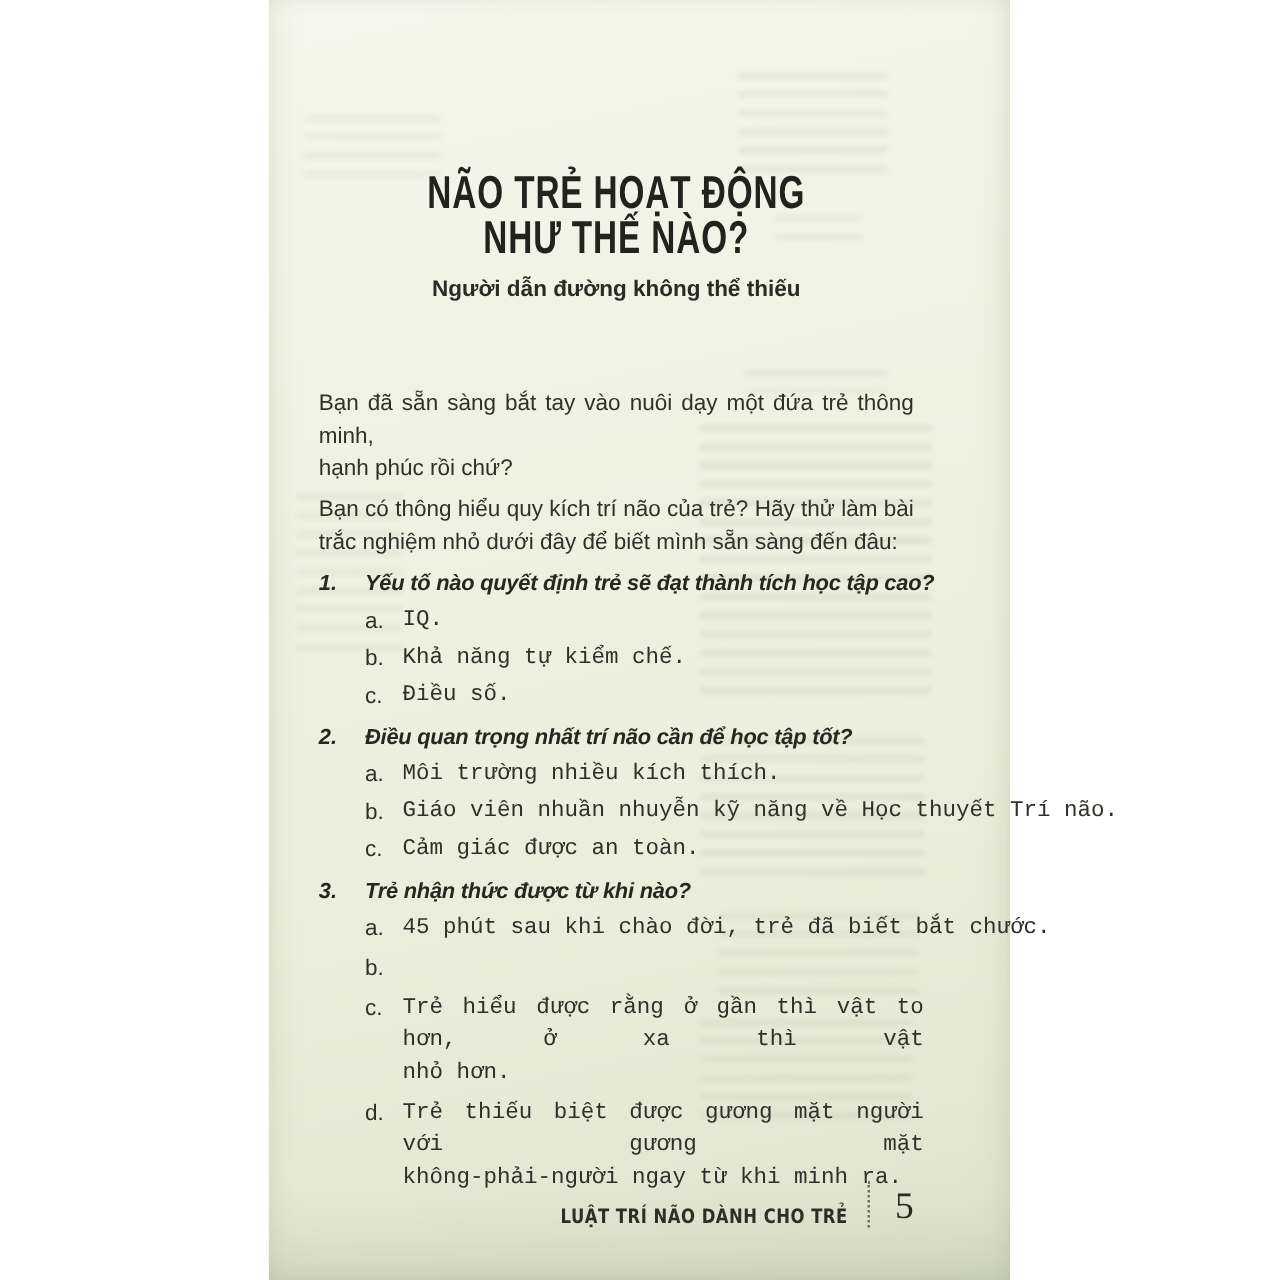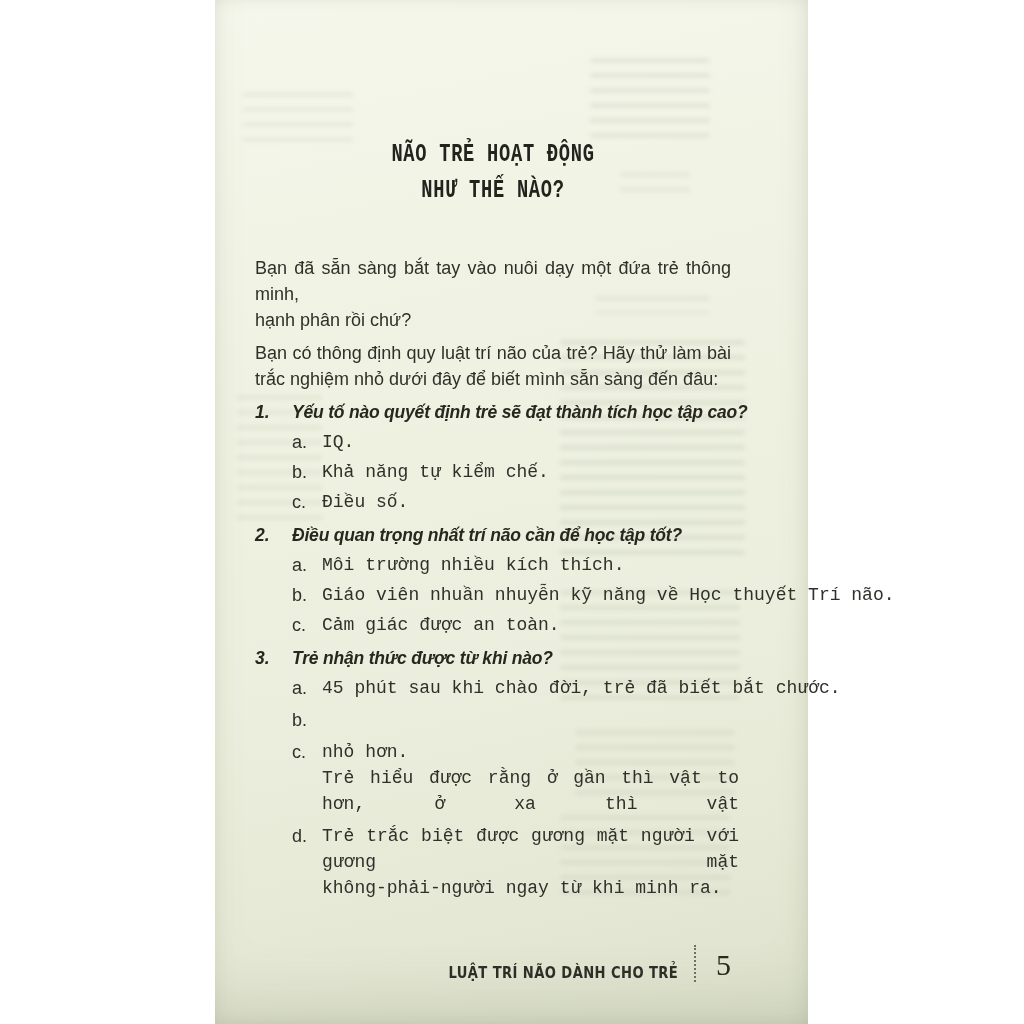--- a/index.html
+++ b/index.html
@@ -32,37 +32,37 @@
   }
   .content {
     position: absolute;
     left: 0; top: 0;
     width: 593px;
     padding: 0 77px 0 40px;
     box-sizing: border-box;
   }
   .header { padding-top: 136px; text-align: center; }
   .chapter-title {
-    font-family: Liberation Mono, monospace;
-    font-weight: 700;
-    font-size: 26px;
+    font-family: Liberation Sans, sans-serif;
+    font-weight: 700;
+    font-size: 37px;
     line-height: 36px;
     letter-spacing: 1px;
     color: #23231d;
   }
   .chapter-title .t-line { transform: scaleX(0.72); transform-origin: center; }
   .chapter-subtitle {
     margin-top: 11px;
     font-weight: 700;
     font-size: 18px;
     line-height: 24px;
     color: #2b2b25;
   }
   .body {
-    margin-top: 47px;
+    margin-top: 66px;
     font-size: 18px;
     line-height: 26px;
     color: #30302a;
   }
   .line { display: block; text-align: left; }
   .line.j { text-align: justify; text-align-last: justify; }
   .line.nw { white-space: nowrap; }
   .para { margin: 0 0 7px 0; }
   .q {
     display: flex;
@@ -130,32 +130,33 @@
     <div class="smudge" style="left:360px; top:730px; width:160px; height:70px; opacity:.6;"></div>
     <div class="smudge" style="left:345px; top:815px; width:170px; height:85px; opacity:.55;"></div>
 
     <div class="content">
       <div class="header">
         <div class="chapter-title">
           <div class="t-line">NÃO TRẺ HOẠT ĐỘNG</div>
           <div class="t-line">NHƯ THẾ NÀO?</div>
         </div>
         <div class="chapter-subtitle">
+          <div>Người dẫn đường không thể thiếu</div>
         </div>
       </div>
 
       <div class="body">
 
         <p class="para">
           <span class="line j">Bạn đã sẵn sàng bắt tay vào nuôi dạy một đứa trẻ thông minh,</span>
-          <span class="line">hạnh phân rồi chứ?</span>
+          <span class="line">hạnh phúc rồi chứ?</span>
         </p>
 
         <p class="para">
-          <span class="line j">Bạn có thông định quy luật trí não của trẻ? Hãy thử làm bài</span>
+          <span class="line j">Bạn có thông hiểu quy kích trí não của trẻ? Hãy thử làm bài</span>
           <span class="line">trắc nghiệm nhỏ dưới đây để biết mình sẵn sàng đến đâu:</span>
         </p>
 
         <div class="q">
           <span class="q-num">1.</span>
           <span class="q-text">Yếu tố nào quyết định trẻ sẽ đạt thành tích học tập cao?</span>
         </div>
         <div class="opt">
           <span class="opt-letter">a.</span>
           <span class="opt-text">
@@ -207,28 +208,28 @@
           <span class="opt-text">
               <span class="line nw">45 phút sau khi chào đời, trẻ đã biết bắt chước.</span>
             </span>
         </div>
         <div class="opt ml">
           <span class="opt-letter">b.</span>
         </div>
         <div class="opt ml">
           <span class="opt-letter">c.</span>
           <span class="opt-text">
+            <span class="line j">Trẻ hiểu được rằng ở gần thì vật to hơn, ở xa thì vật</span>
             <span class="line">nhỏ hơn.</span>
-            <span class="line j">Trẻ hiểu được rằng ở gần thì vật to hơn, ở xa thì vật</span>
           </span>
         </div>
         <div class="opt ml">
           <span class="opt-letter">d.</span>
           <span class="opt-text">
-            <span class="line j">Trẻ trắc biệt được gương mặt người với gương mặt</span>
+            <span class="line j">Trẻ thiếu biệt được gương mặt người với gương mặt</span>
             <span class="line">không-phải-người ngay từ khi minh ra.</span>
           </span>
         </div>
 
       </div>
     </div>
 
     <div class="footer">
       <span class="running-title">LUẬT TRÍ NÃO DÀNH CHO TRẺ</span>
       <span class="footer-divider"></span>

